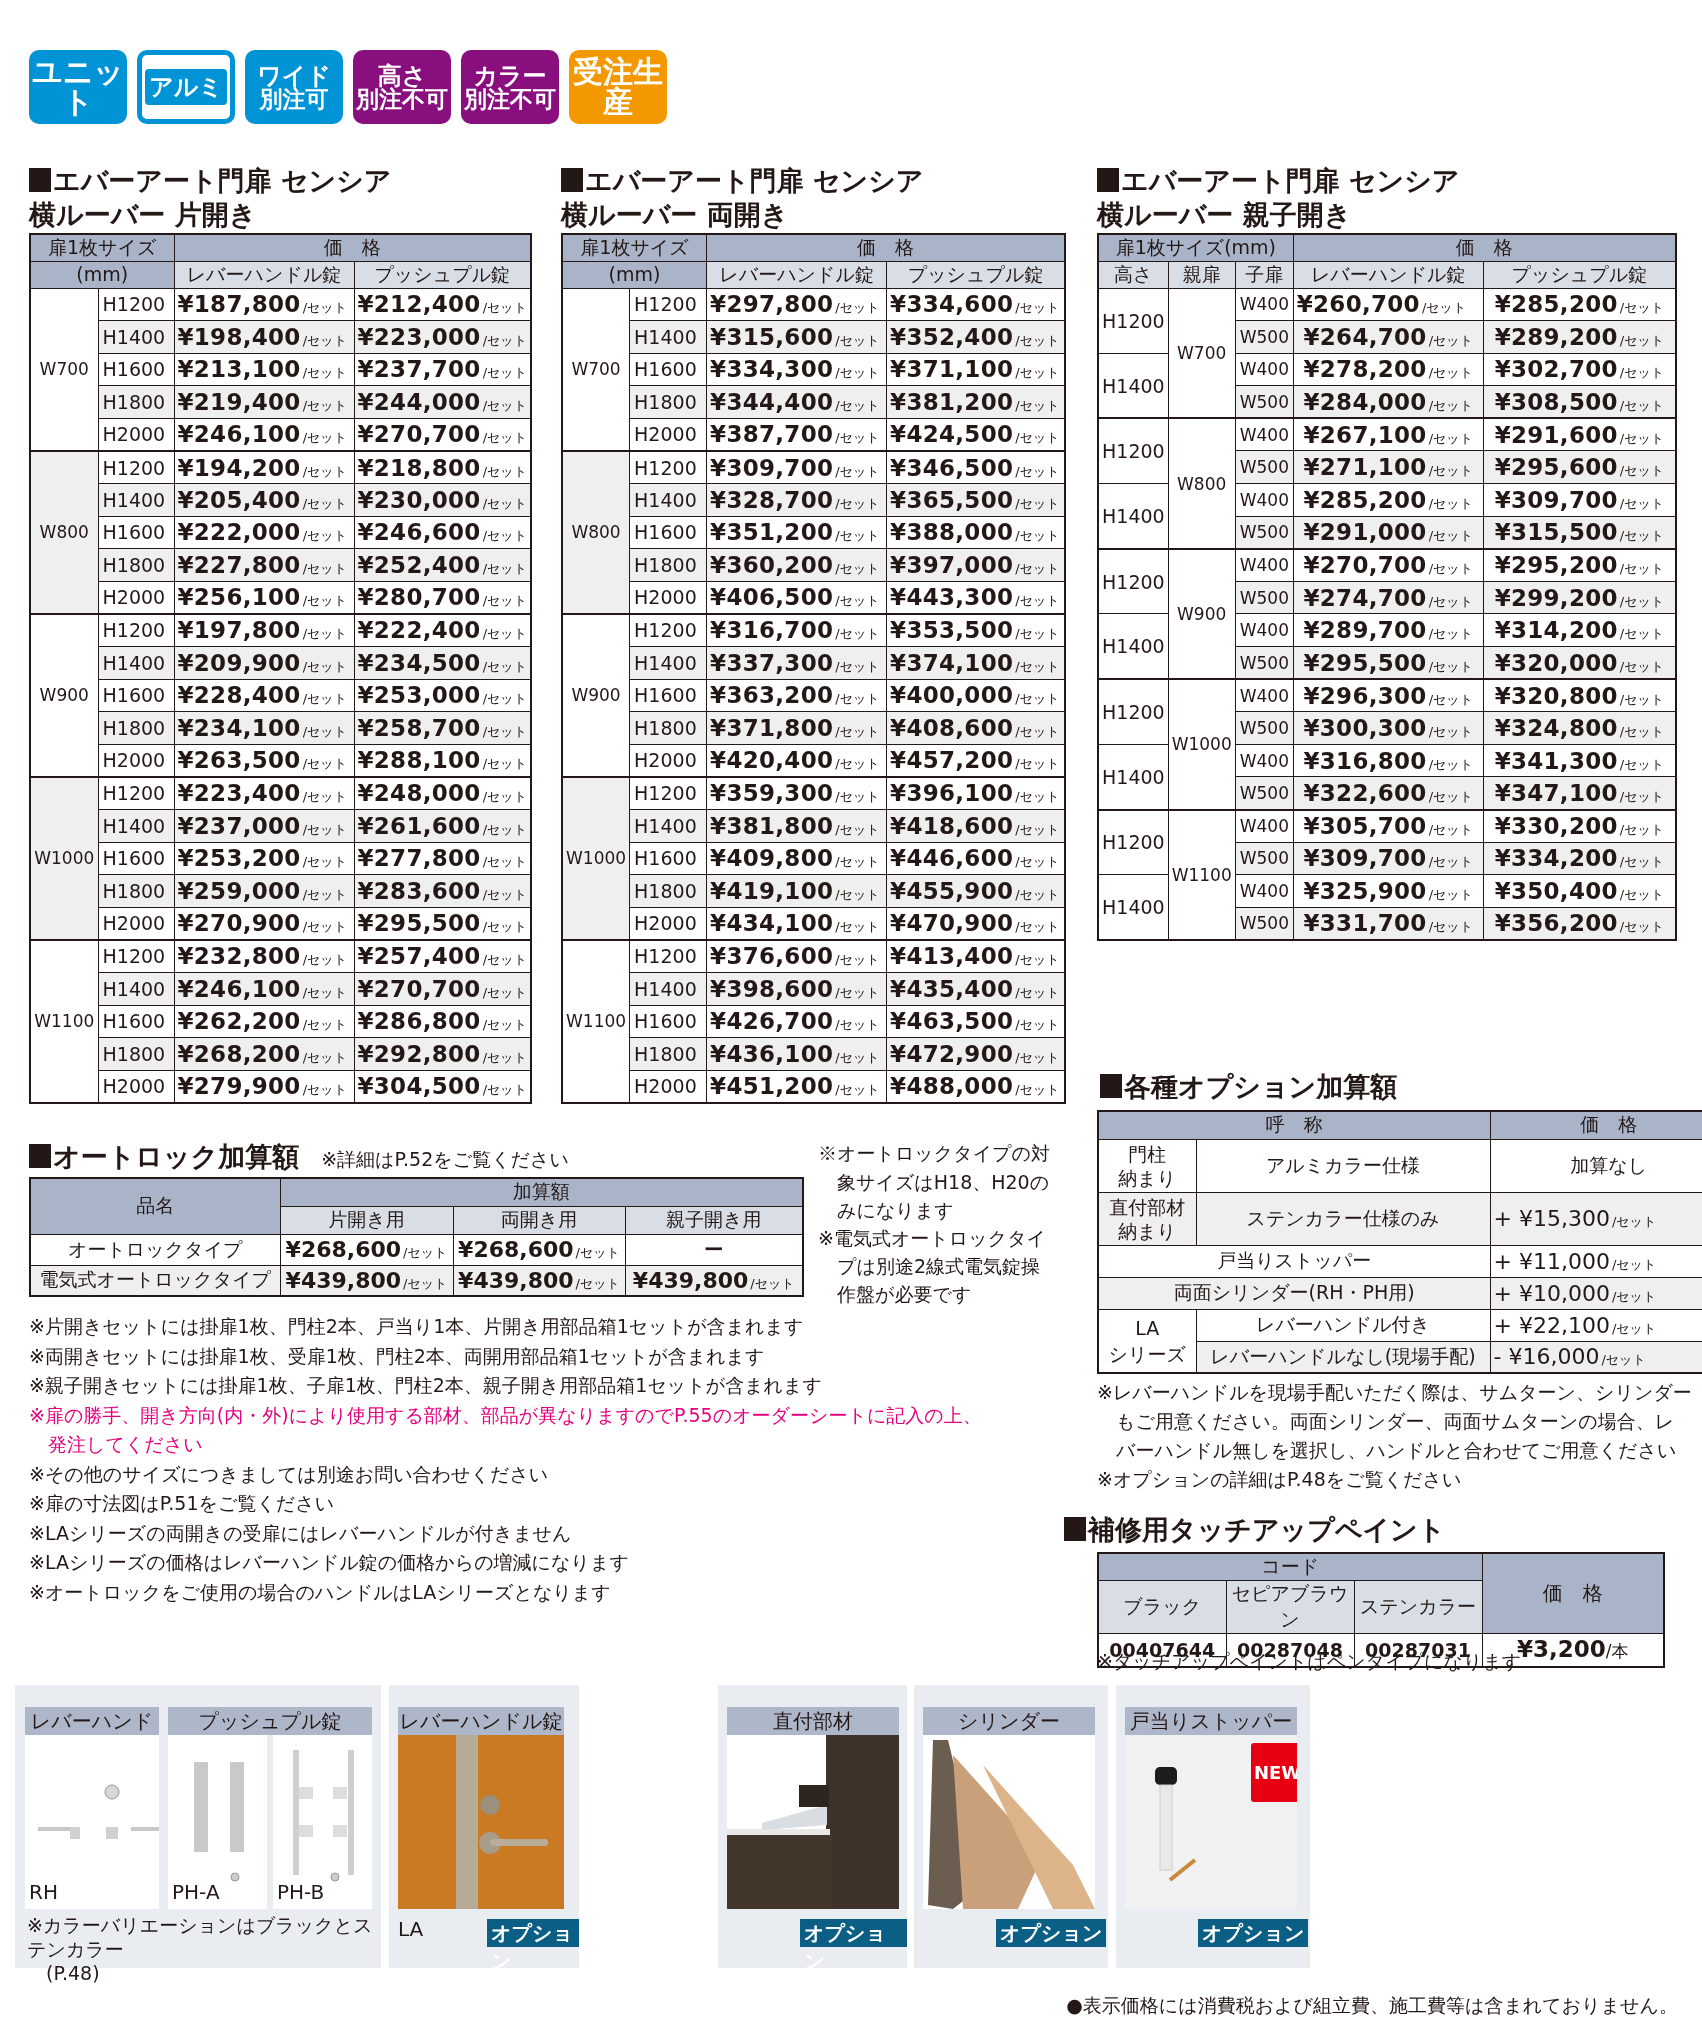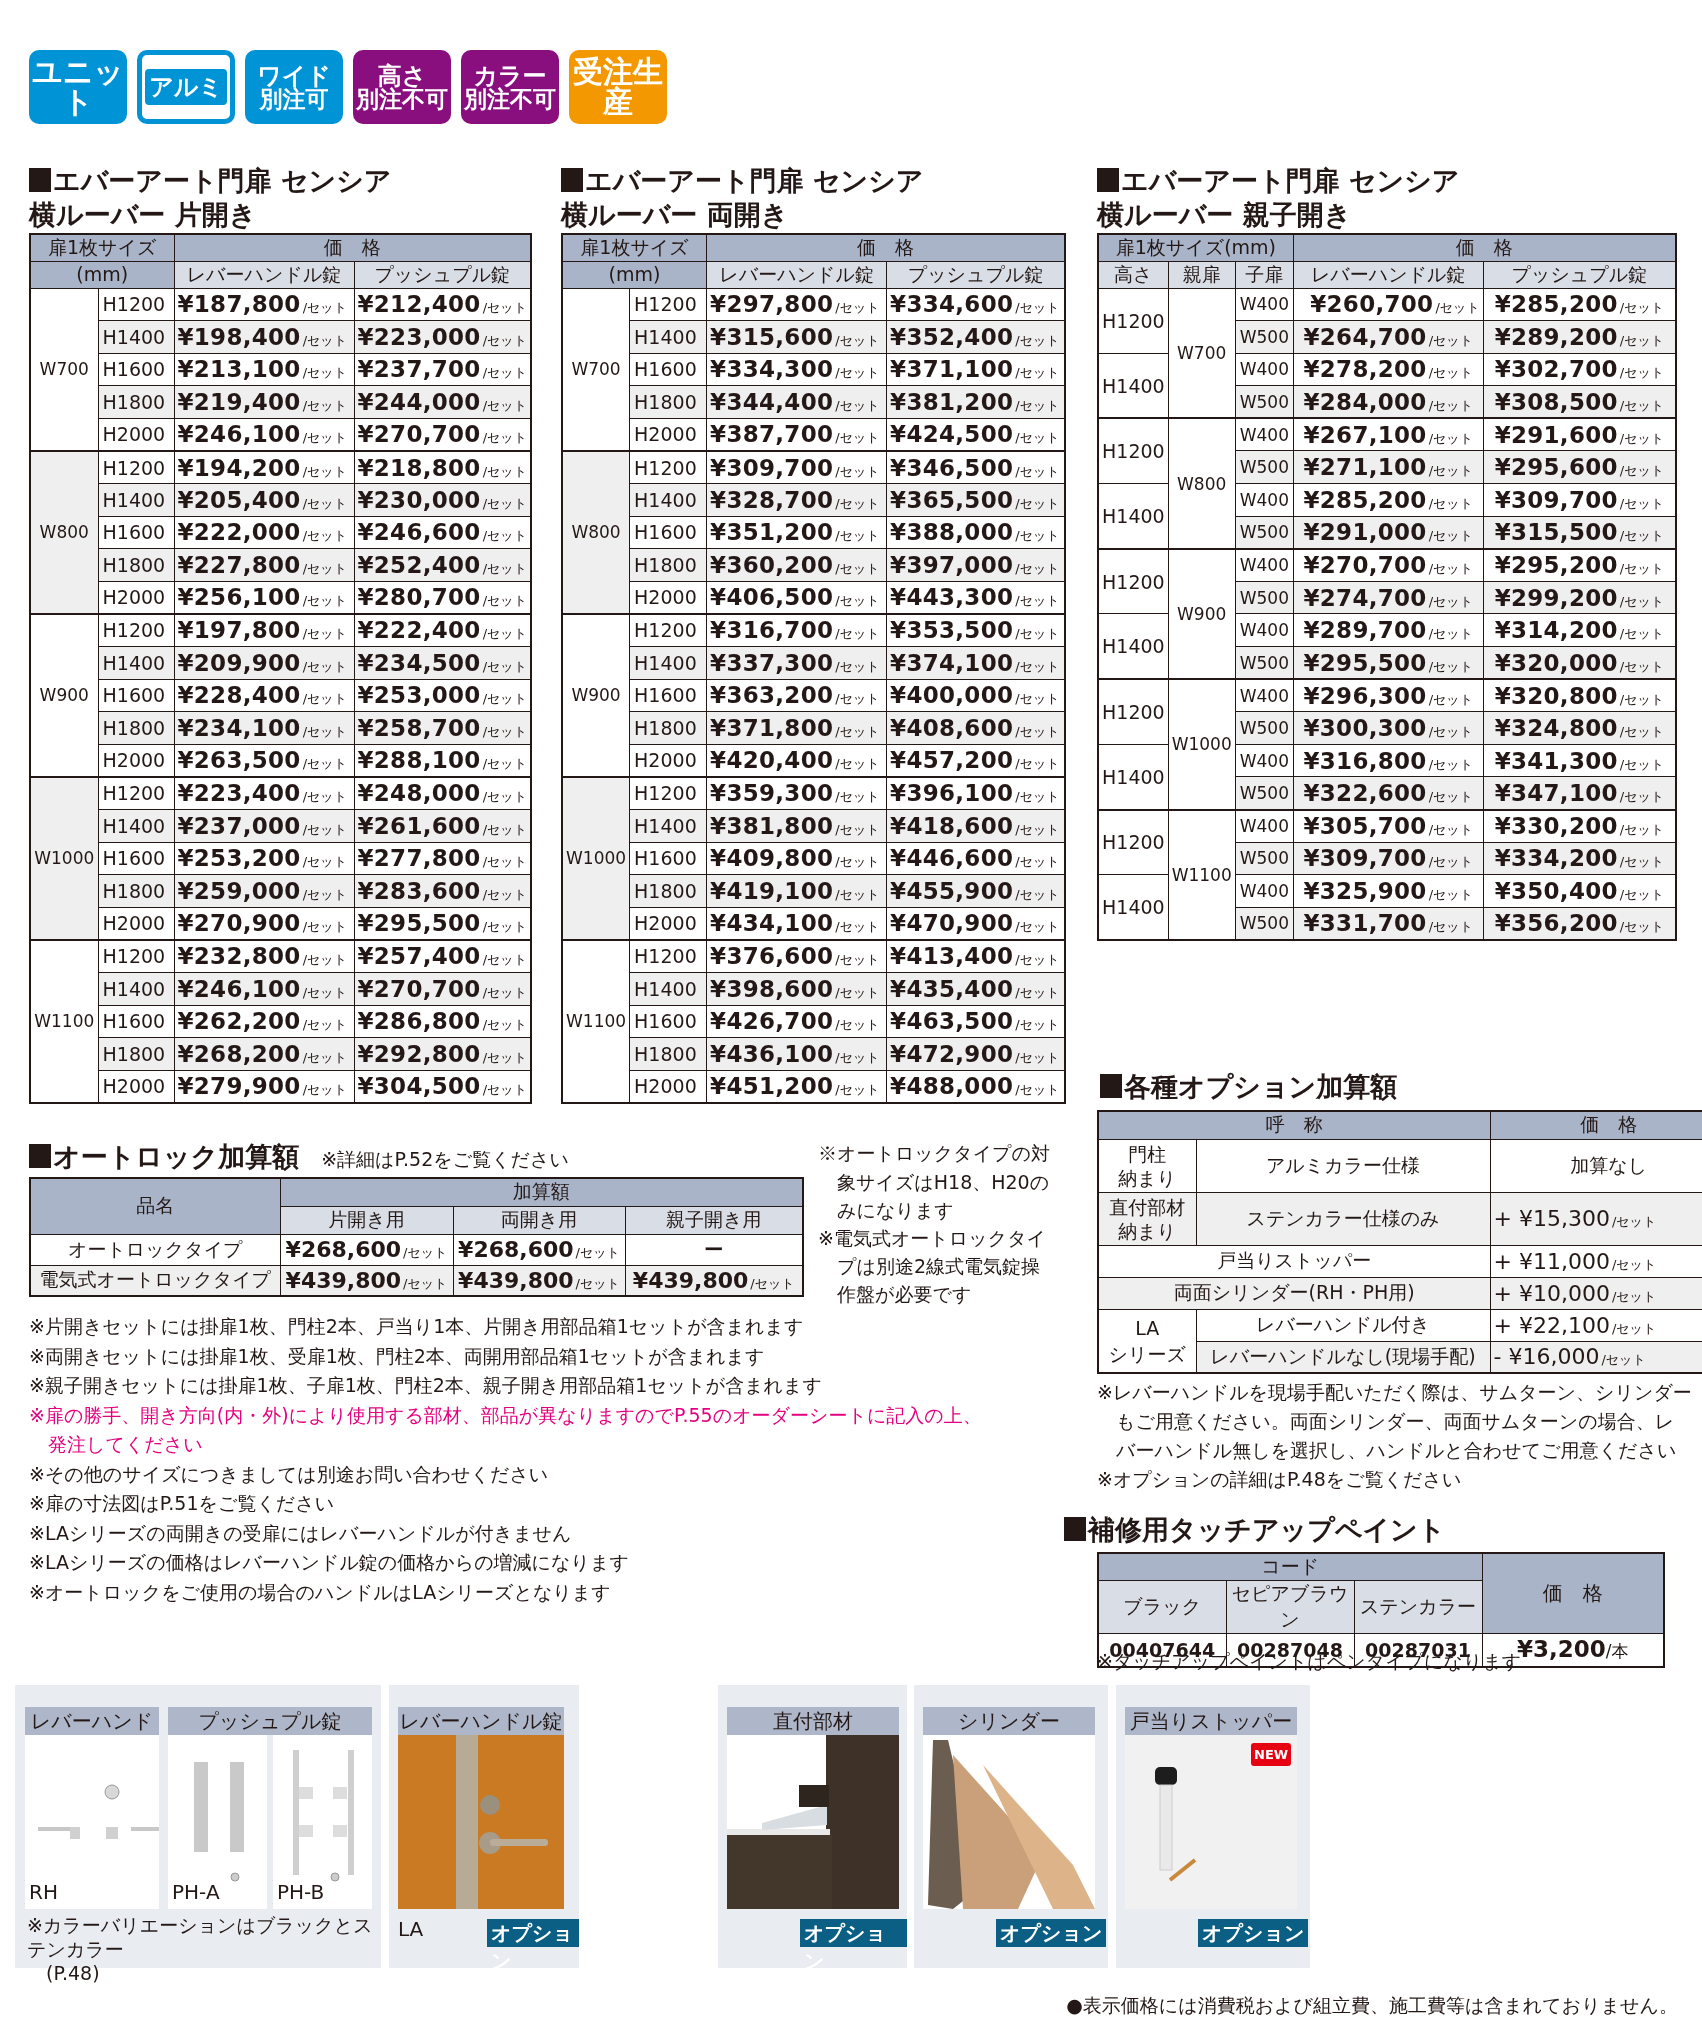--- a/index.html
+++ b/index.html
@@ -440,21 +440,21 @@
       <th class="sub">子扉</th>
       <th class="sub">レバーハンドル錠</th>
       <th class="sub">プッシュプル錠</th>
     </tr>
   </thead>
 <tbody>
       <tr>
         <td class="grp" rowspan="2" style="font-size: 19px; background: rgb(255, 255, 255);">H1200</td>
         <td class="grp" rowspan="4" style="background: rgb(255, 255, 255);">W700</td>
         <td class="h" style="font-size: 17px;">W400</td>
-        <td class="v" style="text-align: right;"><span class="price">¥260,700</span><span class="unit">/セット</span></td>
+        <td class="v" style="text-align: left;"><span class="price">¥260,700</span><span class="unit">/セット</span></td>
         <td class="v" style="text-align: center;"><span class="price">¥285,200</span><span class="unit">/セット</span></td>
       </tr>
       <tr class="alt">
         <td class="h" style="font-size: 17px;">W500</td>
         <td class="v" style="text-align: center;"><span class="price">¥264,700</span><span class="unit">/セット</span></td>
         <td class="v" style="text-align: center;"><span class="price">¥289,200</span><span class="unit">/セット</span></td>
       </tr>
       <tr>
         <td class="grp" rowspan="2" style="font-size: 19px; background: rgb(255, 255, 255);">H1400</td>
         <td class="h" style="font-size: 17px;">W400</td>
@@ -794,18 +794,18 @@
 </div>
 
 <div class="panel" style="left:1116px; top:1685px; width:194px; height:283px;">
   <div class="ph" style="left:9px; top:22px; width:172px;">戸当りストッパー</div>
   <div class="pimg" style="left:9px; top:50px; width:172px; height:174px; background:#f1f1f1;">
     <svg width="172" height="174">
       <rect x="30" y="32" width="22" height="18" rx="5" fill="#1d1d1d"></rect>
       <rect x="35" y="50" width="12" height="85" fill="#e9e9e9" stroke="#ccc"></rect>
       <line x1="45" y1="145" x2="70" y2="125" stroke="#c8893c" stroke-width="4"></line>
     </svg>
-    <div style="position:absolute; left:126px; top:8px; background:#e60012; color:#fff; font-weight:bold; font-size:13px; padding:4px 3px; border-radius:3px;">NEW</div>
+    <div style="position:absolute; left:126px; top:8px; background:#e60012; color:#fff; font-weight:bold; font-size:18px; padding:19px 3px; border-radius:3px;">NEW</div>
   </div>
   <div class="opt-tag" style="left:82px; top:234px;">オプション</div>
 </div>
 
 <div class="abs footer" style="right:24px; top:1993px;">●表示価格には消費税および組立費、施工費等は含まれておりません。</div>
 
 </body></html>

